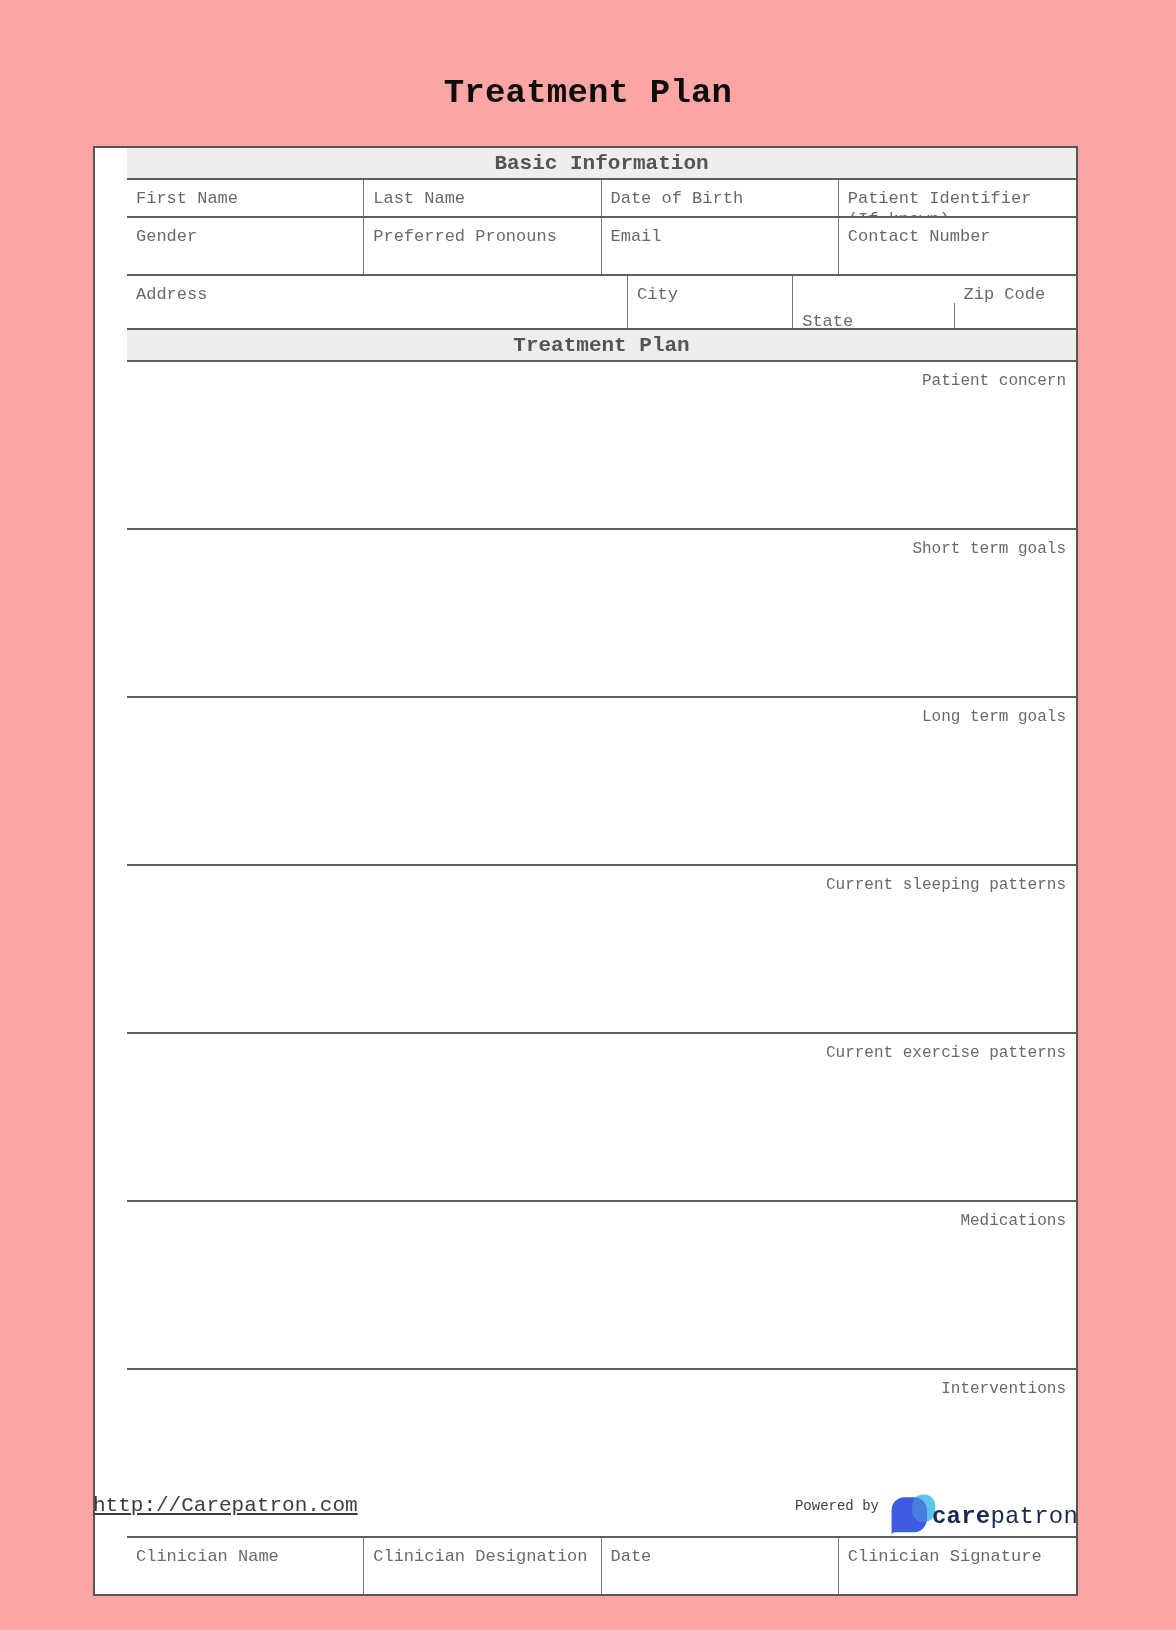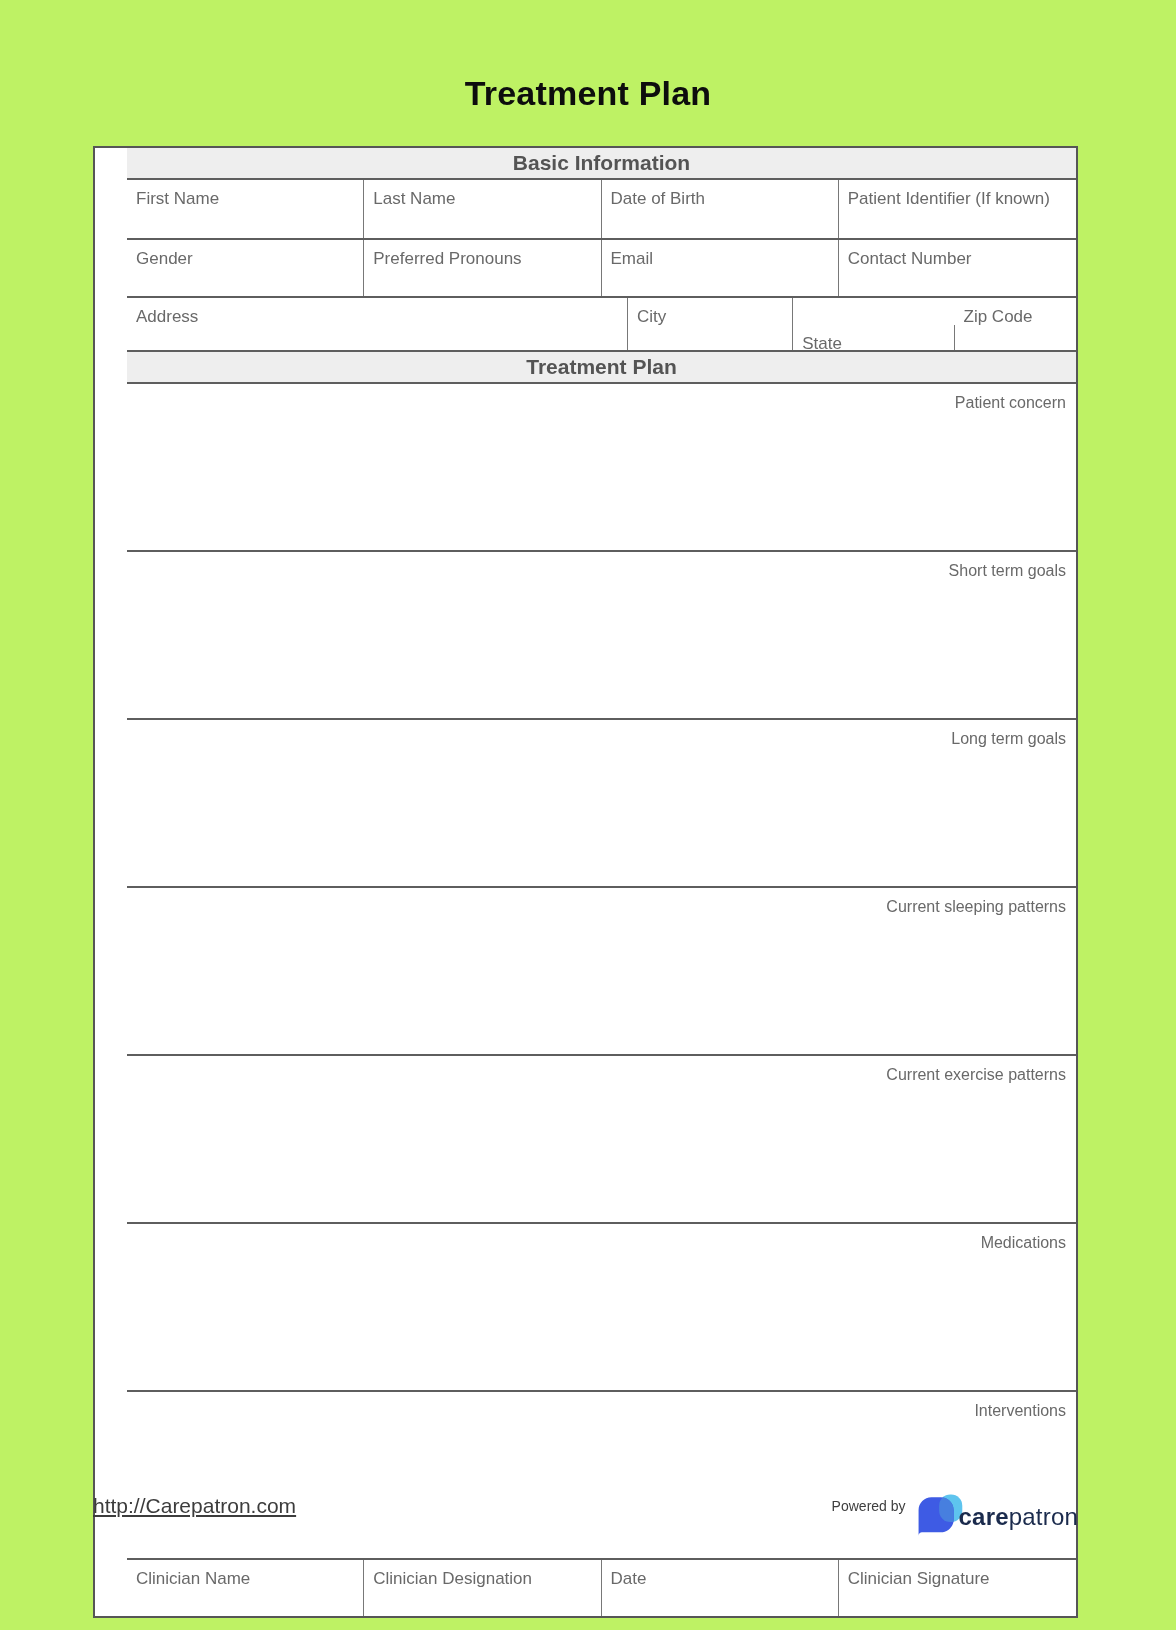--- a/index.html
+++ b/index.html
@@ -1,22 +1,22 @@
 <!DOCTYPE html>
 <html><head>
 <meta charset="utf-8">
 <style>
   html,body { margin:0; padding:0; background:#ffffff; }
   * { box-sizing: border-box; }
   .page {
     position: relative;
     width: 1176px;
     height: 1630px;
-    background: #bef264;
-    font-family: Liberation Sans, sans-serif;
+    background: #fca5a5;
+    font-family: Liberation Mono, monospace;
     overflow: hidden;
   }
   .page-title {
     position: absolute;
     top: 74px;
     left: 0;
     width: 100%;
     text-align: center;
     font-size: 34px;
     font-weight: bold;
@@ -40,21 +40,21 @@
     align-items: center;
     justify-content: center;
     font-size: 21px;
     font-weight: bold;
     color: #545454;
   }
   .row {
     display: flex;
     border-bottom: 2px solid #5e5e5e;
   }
-  .row-info1 { height: 60px; }
+  .row-info1 { height: 38px; }
   .row-info2 { height: 58px; }
   .row-addr  { height: 54px; }
   .row-sign  { height: 56px; border-bottom: none; }
   .cell {
     border-right: 1.5px solid #787878;
     padding: 8px 9px;
     font-size: 17px;
     color: #696969;
     line-height: 1.25;
     overflow: hidden;

